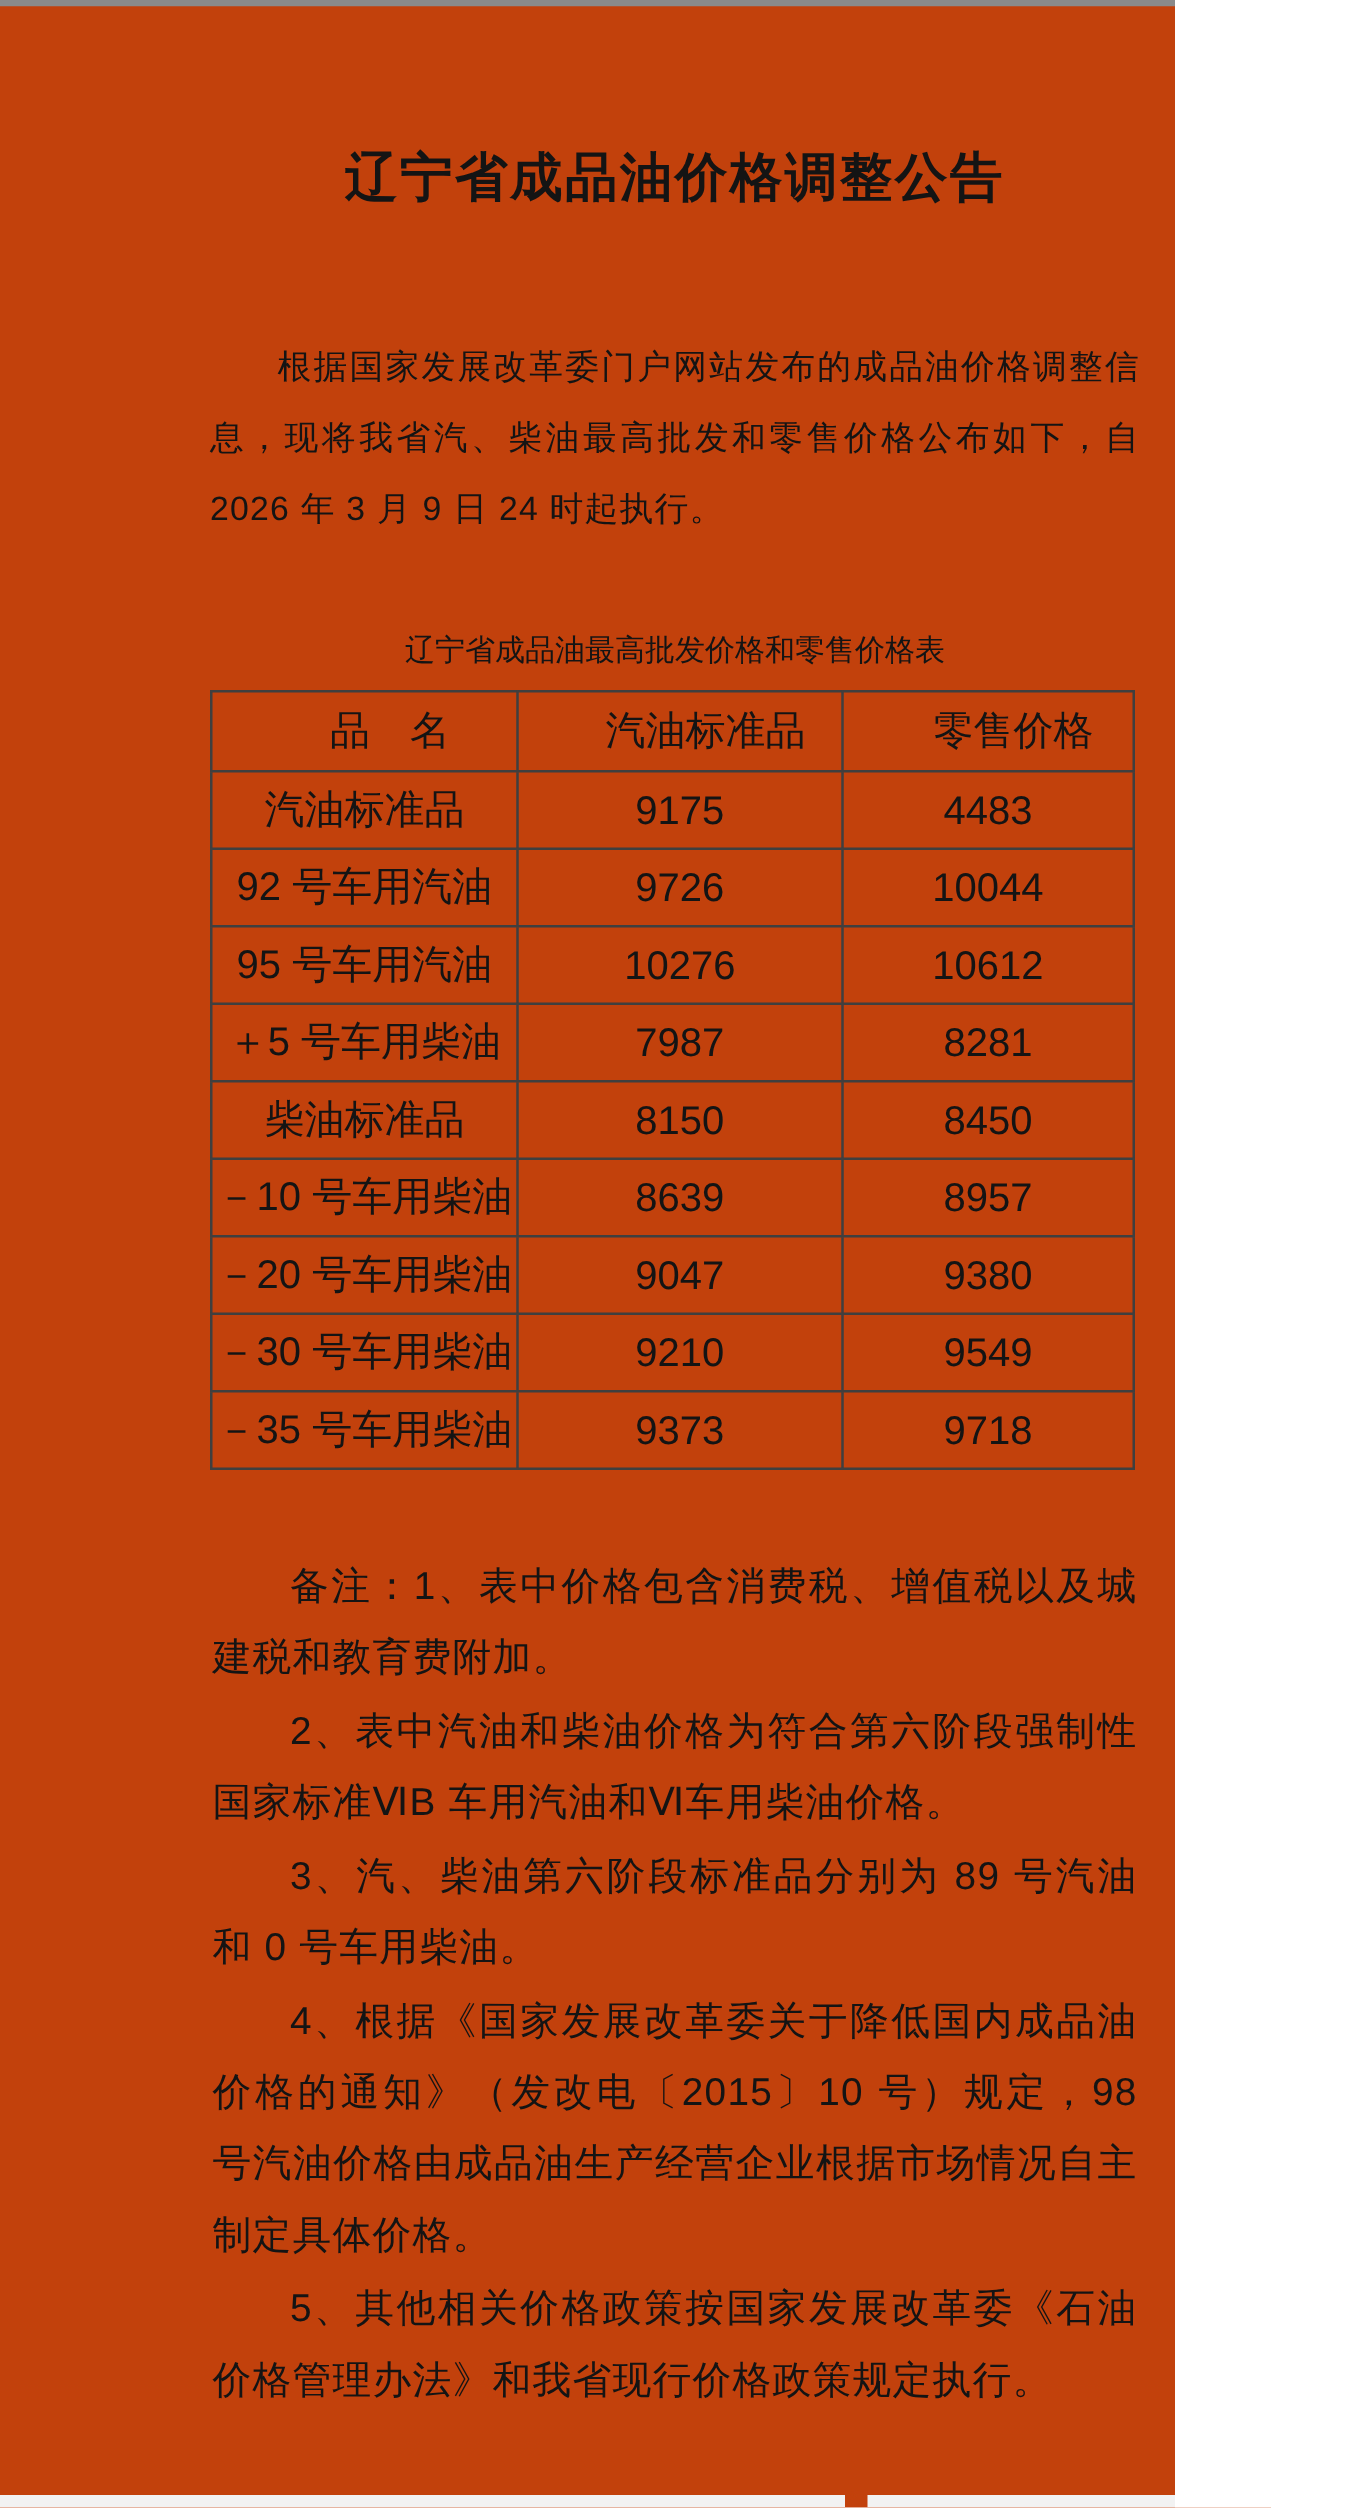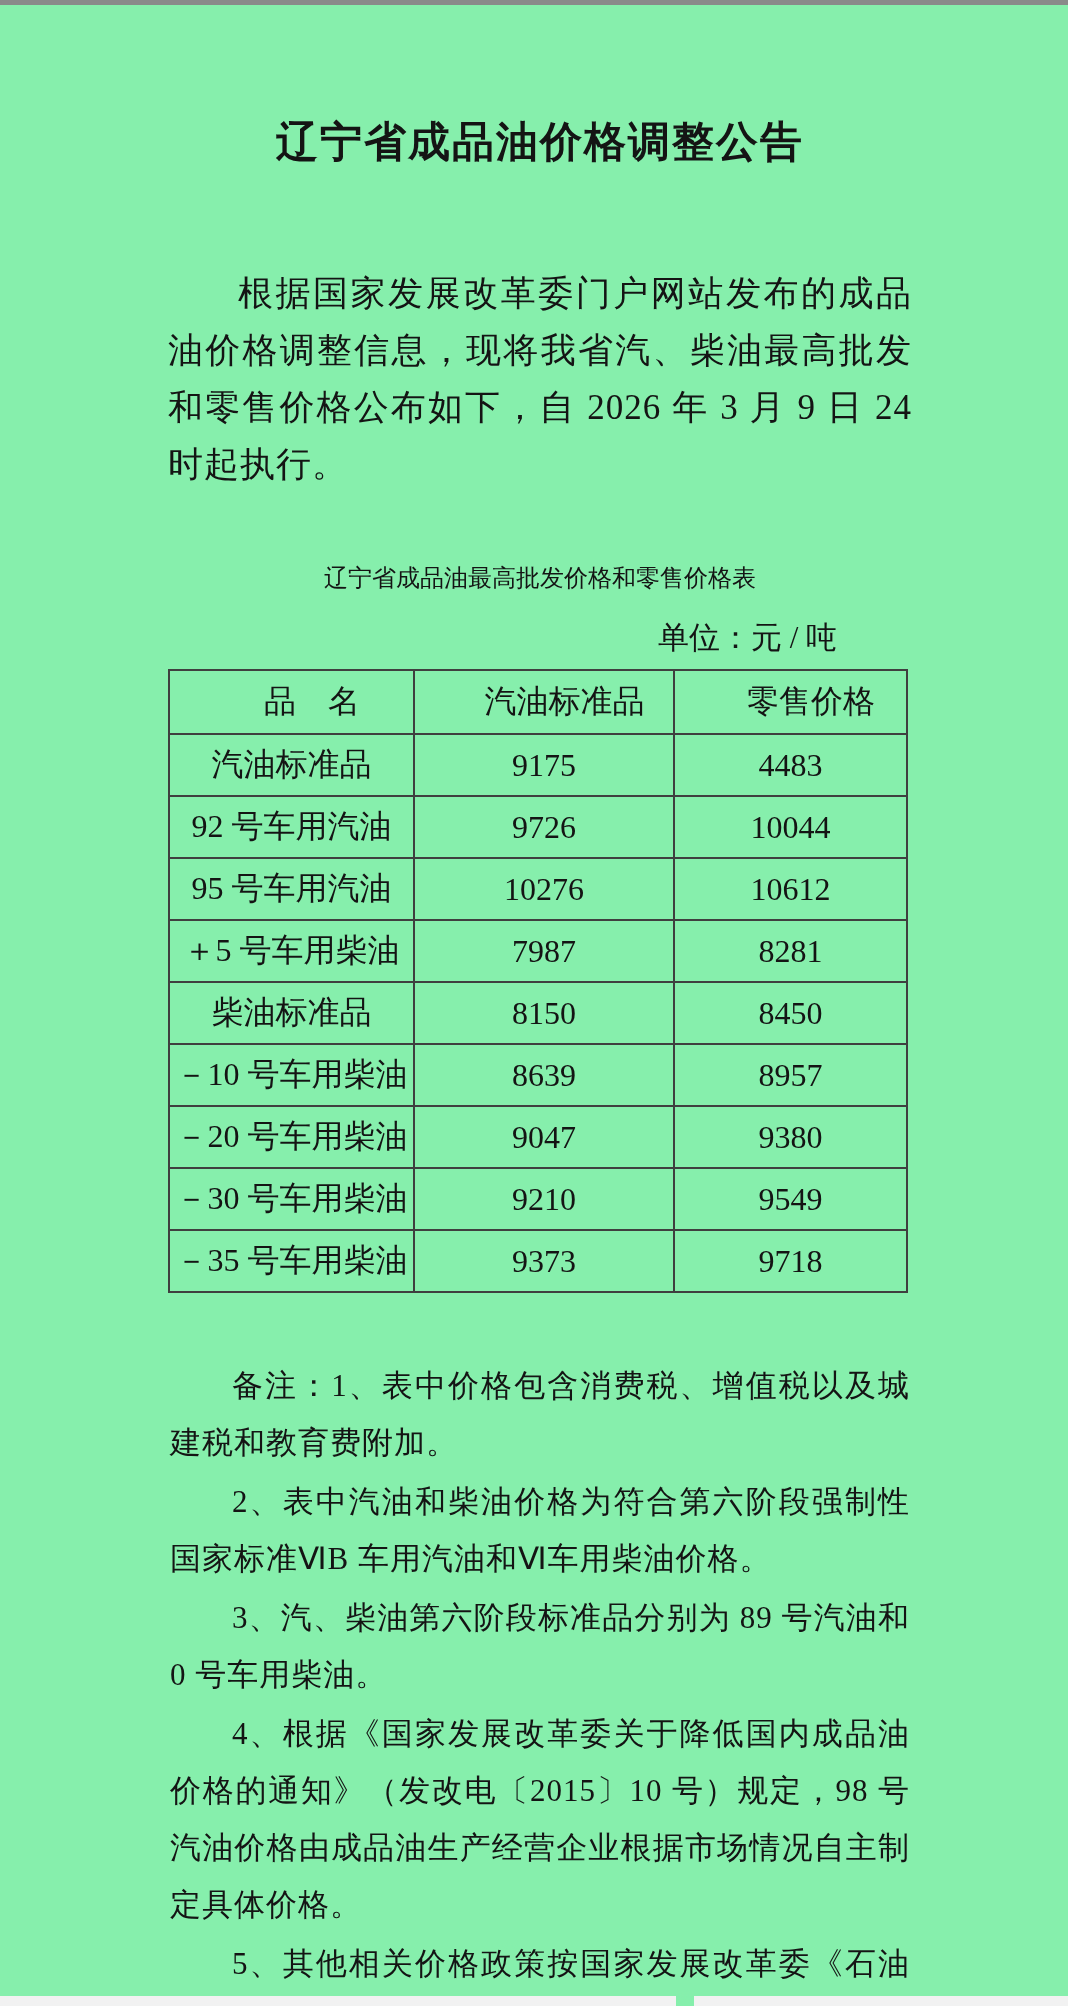--- a/index.html
+++ b/index.html
@@ -2,25 +2,25 @@
 <html><head>
 <meta charset="utf-8">
 <style>
   html, body {
     margin: 0;
     padding: 0;
     background: #ffffff;
   }
   .page {
     position: relative;
-    width: 1068px;
+    width: 940px;
     height: 2006px;
-    background: #86efac;
+    background: #c2410c;
     overflow: hidden;
-    font-family: Liberation Serif, serif;
+    font-family: Liberation Sans, sans-serif;
     color: #141414;
   }
   .top-bar {
     position: absolute;
     top: 0; left: 0;
     width: 100%;
     height: 5px;
     background: #8a8a8a;
   }
   .content {
@@ -32,21 +32,21 @@
   .doc-title {
     margin: 112px 0 0 0;
     text-align: center;
     font-size: 42px;
     line-height: 60px;
     font-weight: bold;
     letter-spacing: 2px;
   }
   .intro {
     margin: 93px 0 0 0;
-    font-size: 35px;
+    font-size: 27px;
     line-height: 57px;
     text-indent: 2em;
     text-align: justify;
     letter-spacing: 1px;
   }
   .table-caption {
     margin: 60px 0 0 0;
     text-align: center;
     font-size: 24px;
     line-height: 50px;
@@ -104,21 +104,20 @@
 <div class="page">
   <div class="top-bar"></div>
 
   <div class="content">
     <h1 class="doc-title">辽宁省成品油价格调整公告</h1>
 
     <p class="intro">根据国家发展改革委门户网站发布的成品油价格调整信息，现将我省汽、柴油最高批发和零售价格公布如下，自 2026 年 3 月 9 日 24 时起执行。</p>
 
     <h2 class="table-caption">辽宁省成品油最高批发价格和零售价格表</h2>
 
-    <div class="unit-line">单位：元 / 吨</div>
 
     <table class="price-table">
       <colgroup>
           <col class="c1">
           <col class="c2">
           <col class="c3">
         </colgroup>
       <thead>
         <tr>
           <th>品　名</th>

